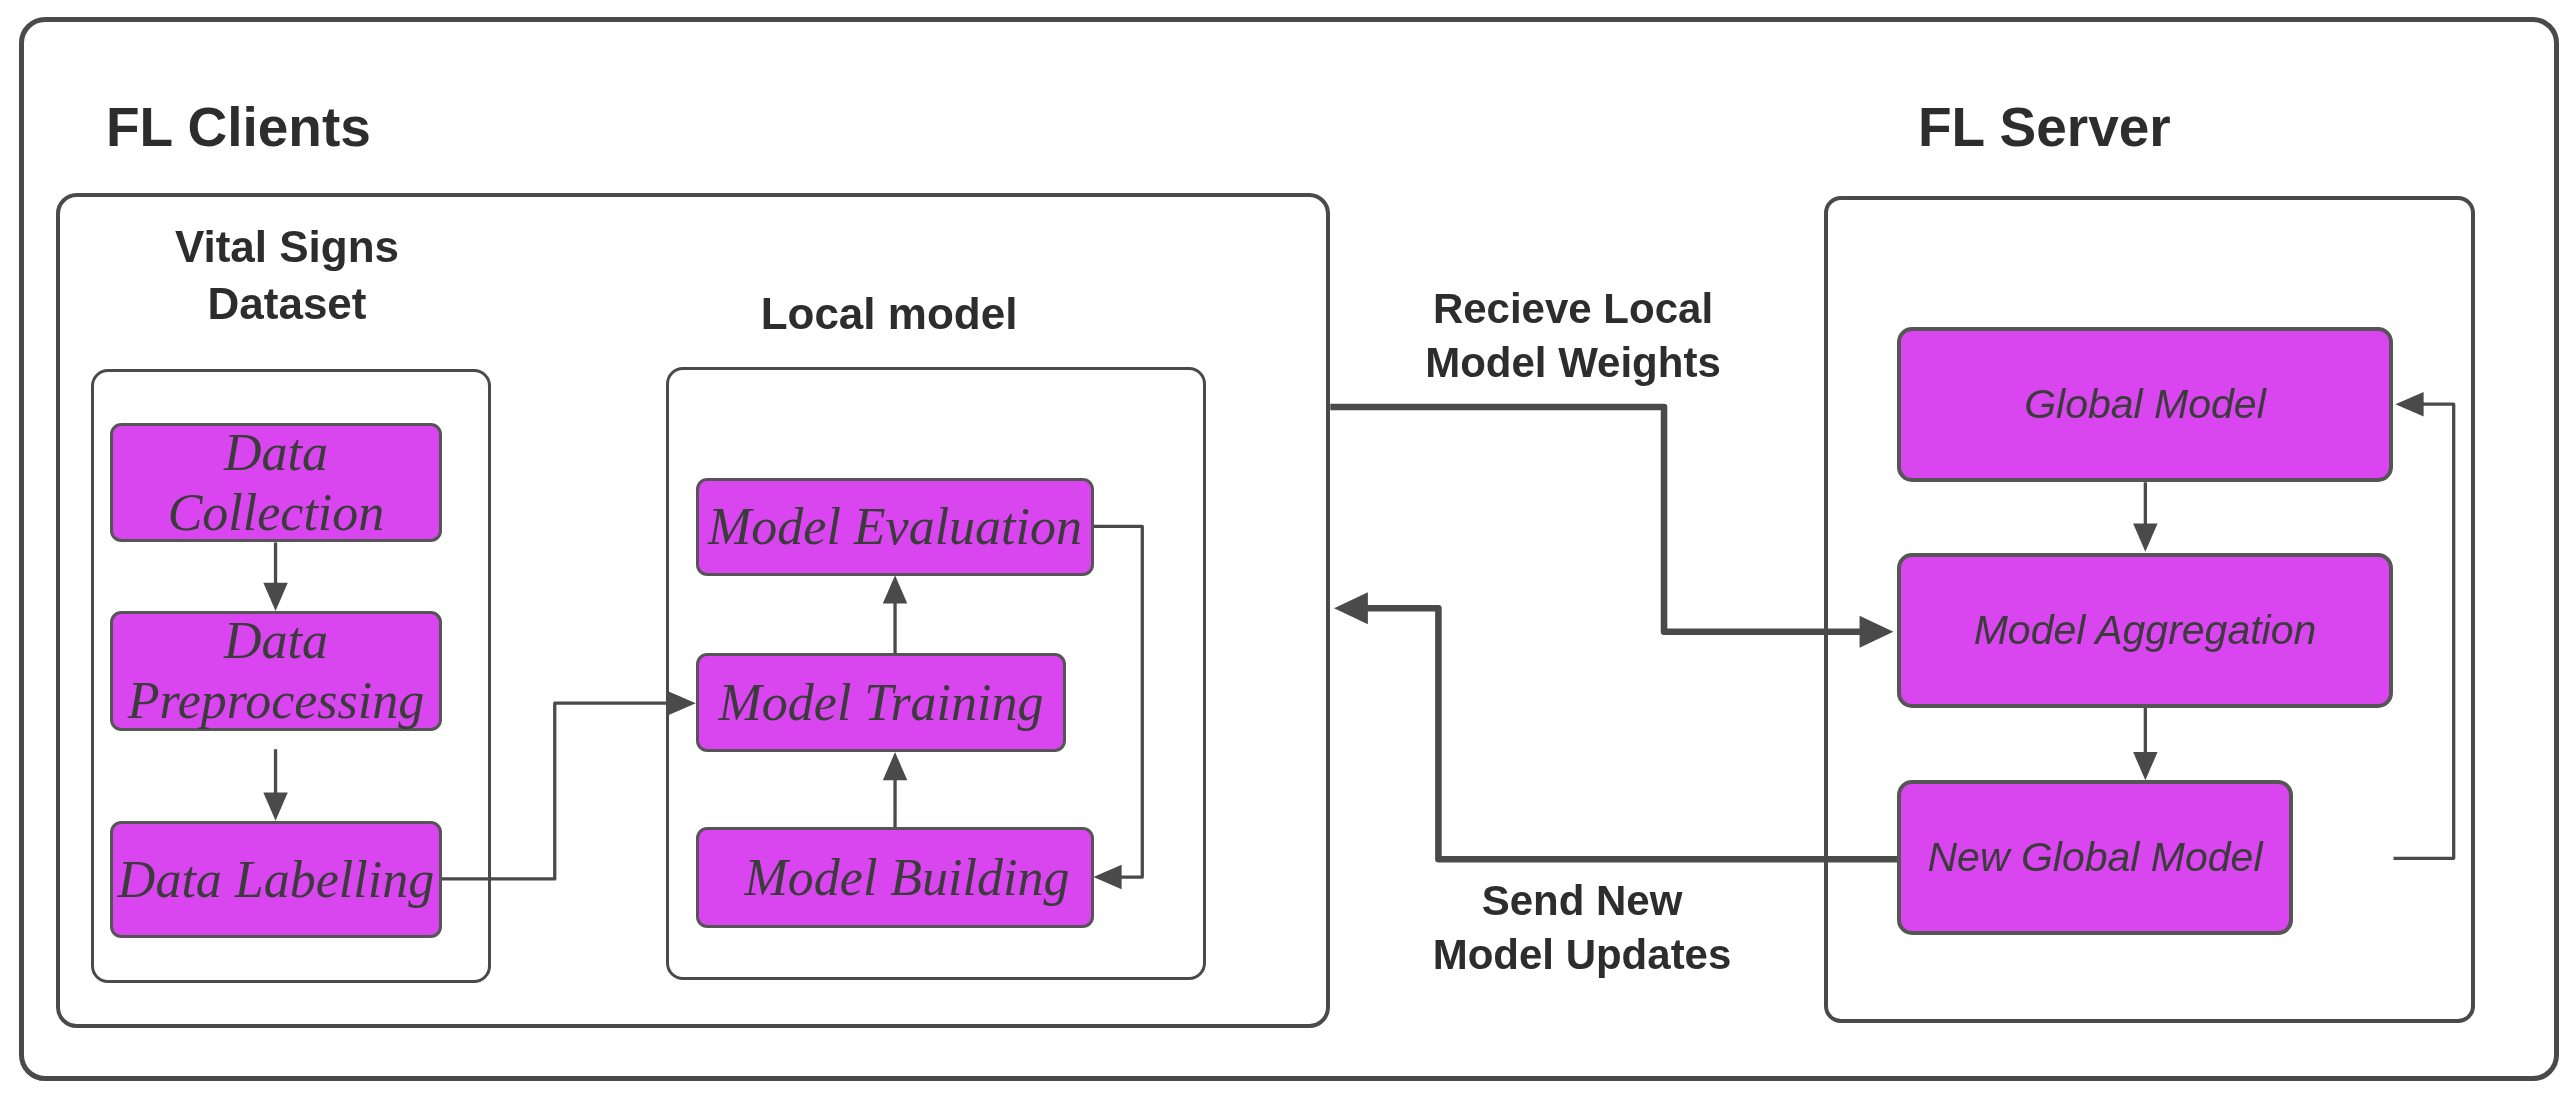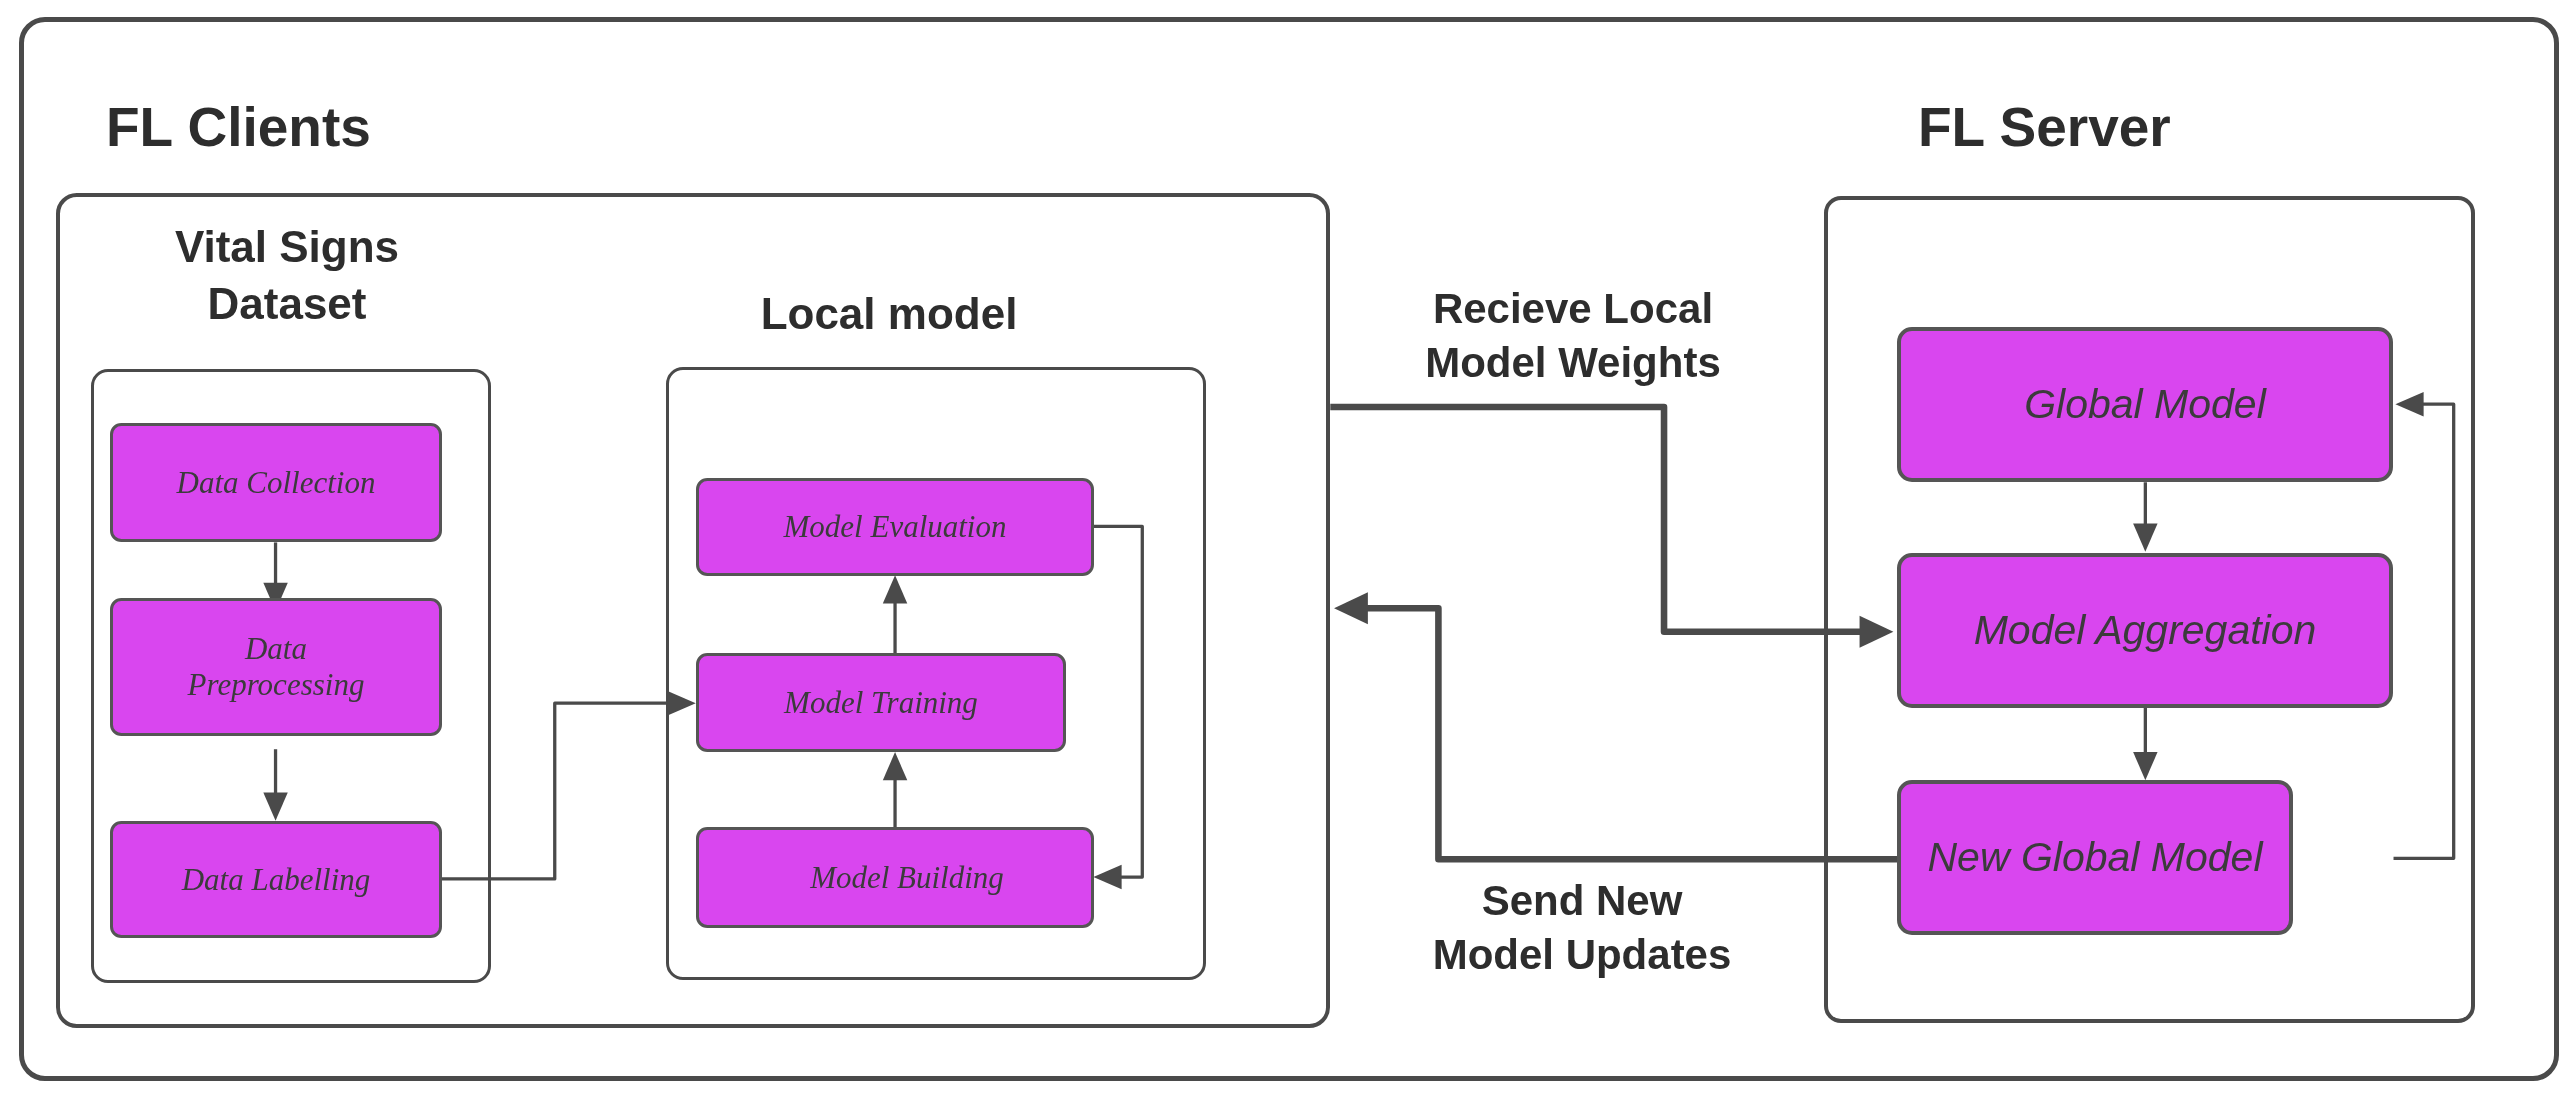--- a/index.html
+++ b/index.html
@@ -43,21 +43,21 @@
     border:3.8px solid #555;
     border-radius:11.3px;
     background:#d946ef;
     display:flex;align-items:center;justify-content:center;
     text-align:center;
     box-sizing:border-box;
     z-index:10;
     color:var(--label-color);
     font-style:italic;
   }
-  .node.serif{font-family:"Liberation Serif",serif;font-size:31px;line-height:1.15;justify-content:center;}
+  .node.serif{font-family:"Liberation Serif",serif;font-size:52px;line-height:1.15;justify-content:center;}
   .node.sans{font-family:"Liberation Sans",sans-serif;font-size:41px;border-width:4.7px;border-radius:15px;}
   .title{
     position:absolute;
     font-weight:bold;
     color:var(--title-color);
     z-index:12;
     text-align:center;
     line-height:1.3;
   }
   .title.big{font-size:55px;text-align:left;}
@@ -87,21 +87,21 @@
   <div class="title" style="left:80px;top:218px;width:414px;font-size:44px;">
     <div>Vital Signs</div>
     <div>Dataset</div>
   </div>
   <div class="container-box" style="left:91px;top:369px;width:400px;height:614px;"></div>
 
   <div class="node serif" style="left:110px;top:423px;width:332px;height:119px;">
     <span>Data Collection</span>
   </div>
 
-  <div class="node serif" style="left:110px;top:598px;width:332px;height:138px;">
+  <div class="node serif" style="left:110px;top:611px;width:332px;height:120px;">
     <span>
       <span style="display:block;">Data</span>
       <span style="display:block;">Preprocessing</span>
     </span>
   </div>
 
   <div class="node serif" style="left:110px;top:821px;width:332px;height:117px;">
     <span>Data Labelling</span>
   </div>
 

